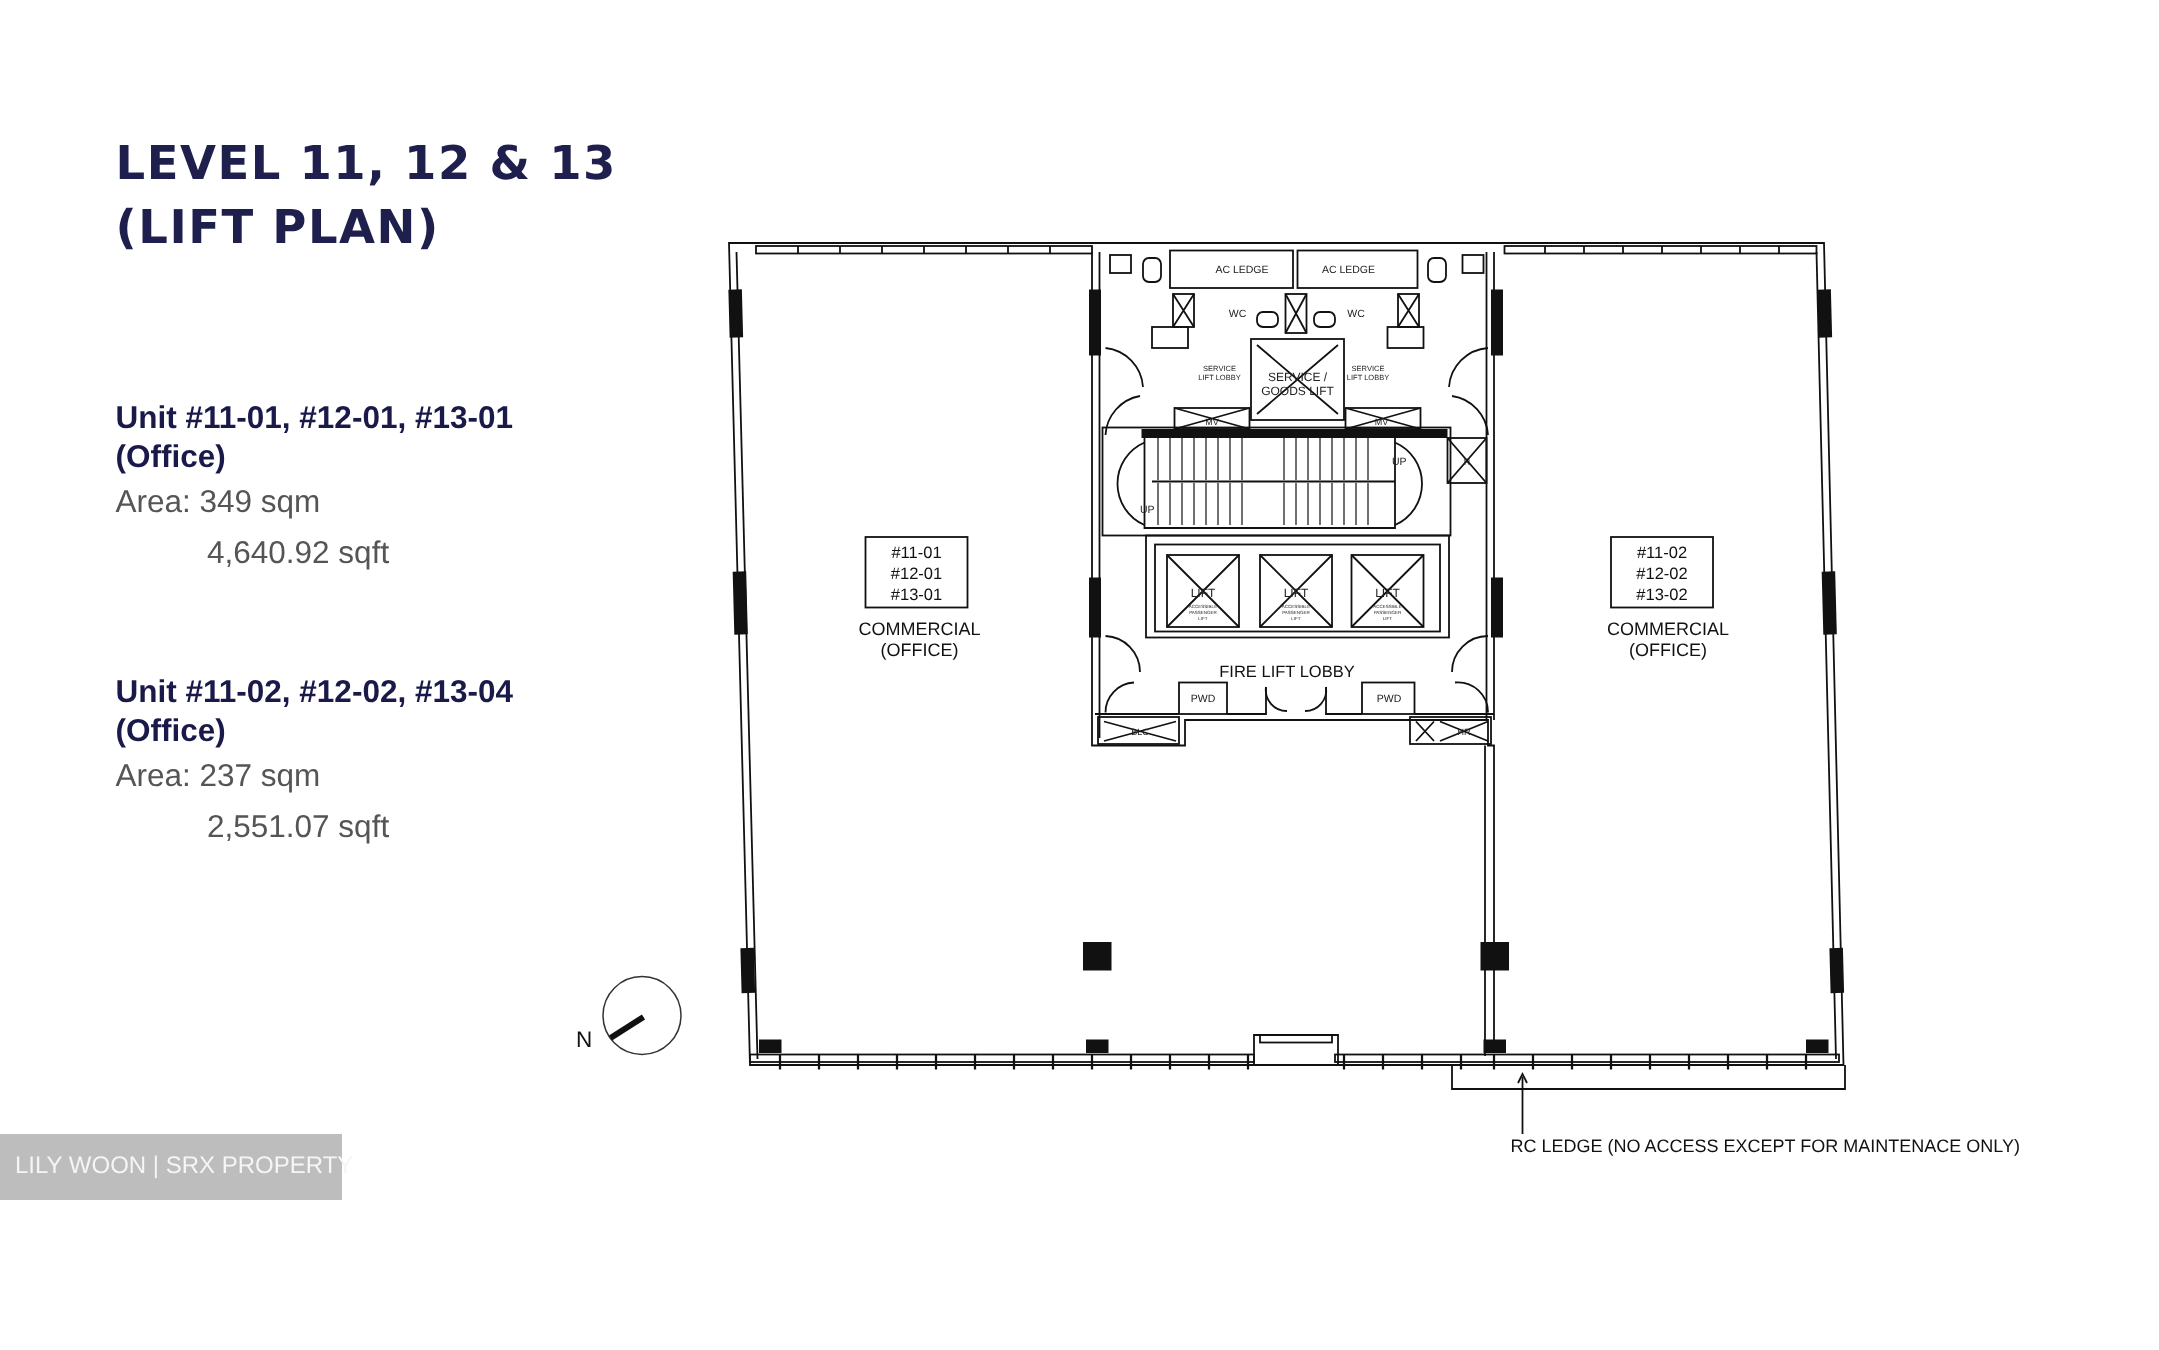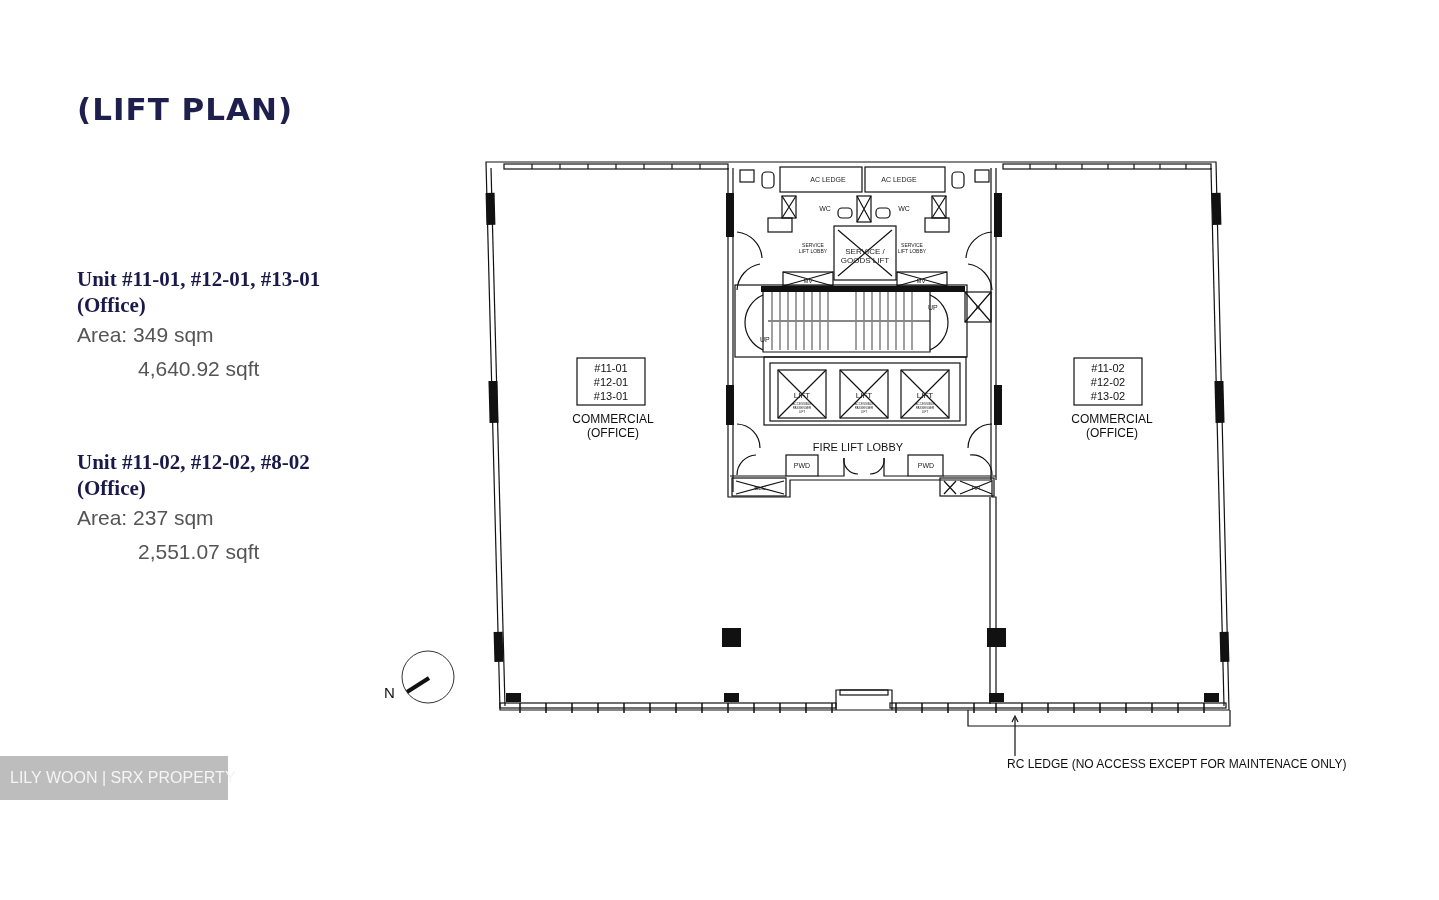--- a/index.html
+++ b/index.html
@@ -1,47 +1,48 @@
 <!DOCTYPE html>
 <html><head>
 <meta charset="utf-8">
 <style>
   html, body { margin: 0; padding: 0; background: #ffffff; }
   body { width: 1439px; height: 900px; position: relative; overflow: hidden; font-family: "Liberation Sans", sans-serif; }
   .title { position: absolute; left: 77px; top: 88px; color: #1f1f4d; font-family: "DejaVu Sans", sans-serif; font-weight: bold; font-size: 31px; line-height: 43px; letter-spacing: 1px; }
   .title div { white-space: nowrap; }
   .unit { position: absolute; left: 77px; }
-  .unit-name { color: #1a1a4a; font-weight: bold; font-size: 21px; line-height: 26px; font-family: Liberation Serif, serif; }
+  .unit-name { color: #1a1a4a; font-weight: bold; font-size: 21px; line-height: 26px; font-family: Liberation Sans, sans-serif; }
   .area { color: #555; font-size: 21px; line-height: 34px; font-family: "Liberation Sans", sans-serif; }
   .area .sqft { padding-left: 61px; }
   .watermark { position: absolute; left: 0; top: 756px; width: 228px; height: 44px; background: #bdbdbd; color: #f5f5f5; font-size: 16px; line-height: 44px; padding-left: 10px; box-sizing: border-box; white-space: nowrap; }
   svg.plan { position: absolute; left: 0; top: 0; }
   svg text { font-family: "Liberation Sans", sans-serif; }
 </style>
 </head>
 <body>
 
 <div class="title">
+  <div>LEVEL 11, 12 &amp; 13</div>
   <div>(LIFT PLAN)</div>
 </div>
 
 <div class="unit" style="top:266px;">
   <div class="unit-name">
     <div>Unit #11-01, #12-01, #13-01</div>
     <div>(Office)</div>
   </div>
   <div class="area">
     <div>Area: 349 sqm</div>
     <div class="sqft">4,640.92 sqft</div>
   </div>
 </div>
 
 <div class="unit" style="top:449px;">
   <div class="unit-name">
-    <div>Unit #11-02, #12-02, #8-02</div>
+    <div>Unit #11-02, #12-02, #13-04</div>
     <div>(Office)</div>
   </div>
   <div class="area">
     <div>Area: 237 sqm</div>
     <div class="sqft">2,551.07 sqft</div>
   </div>
 </div>
 
 <div class="watermark">LILY WOON | SRX PROPERTY</div>
 

